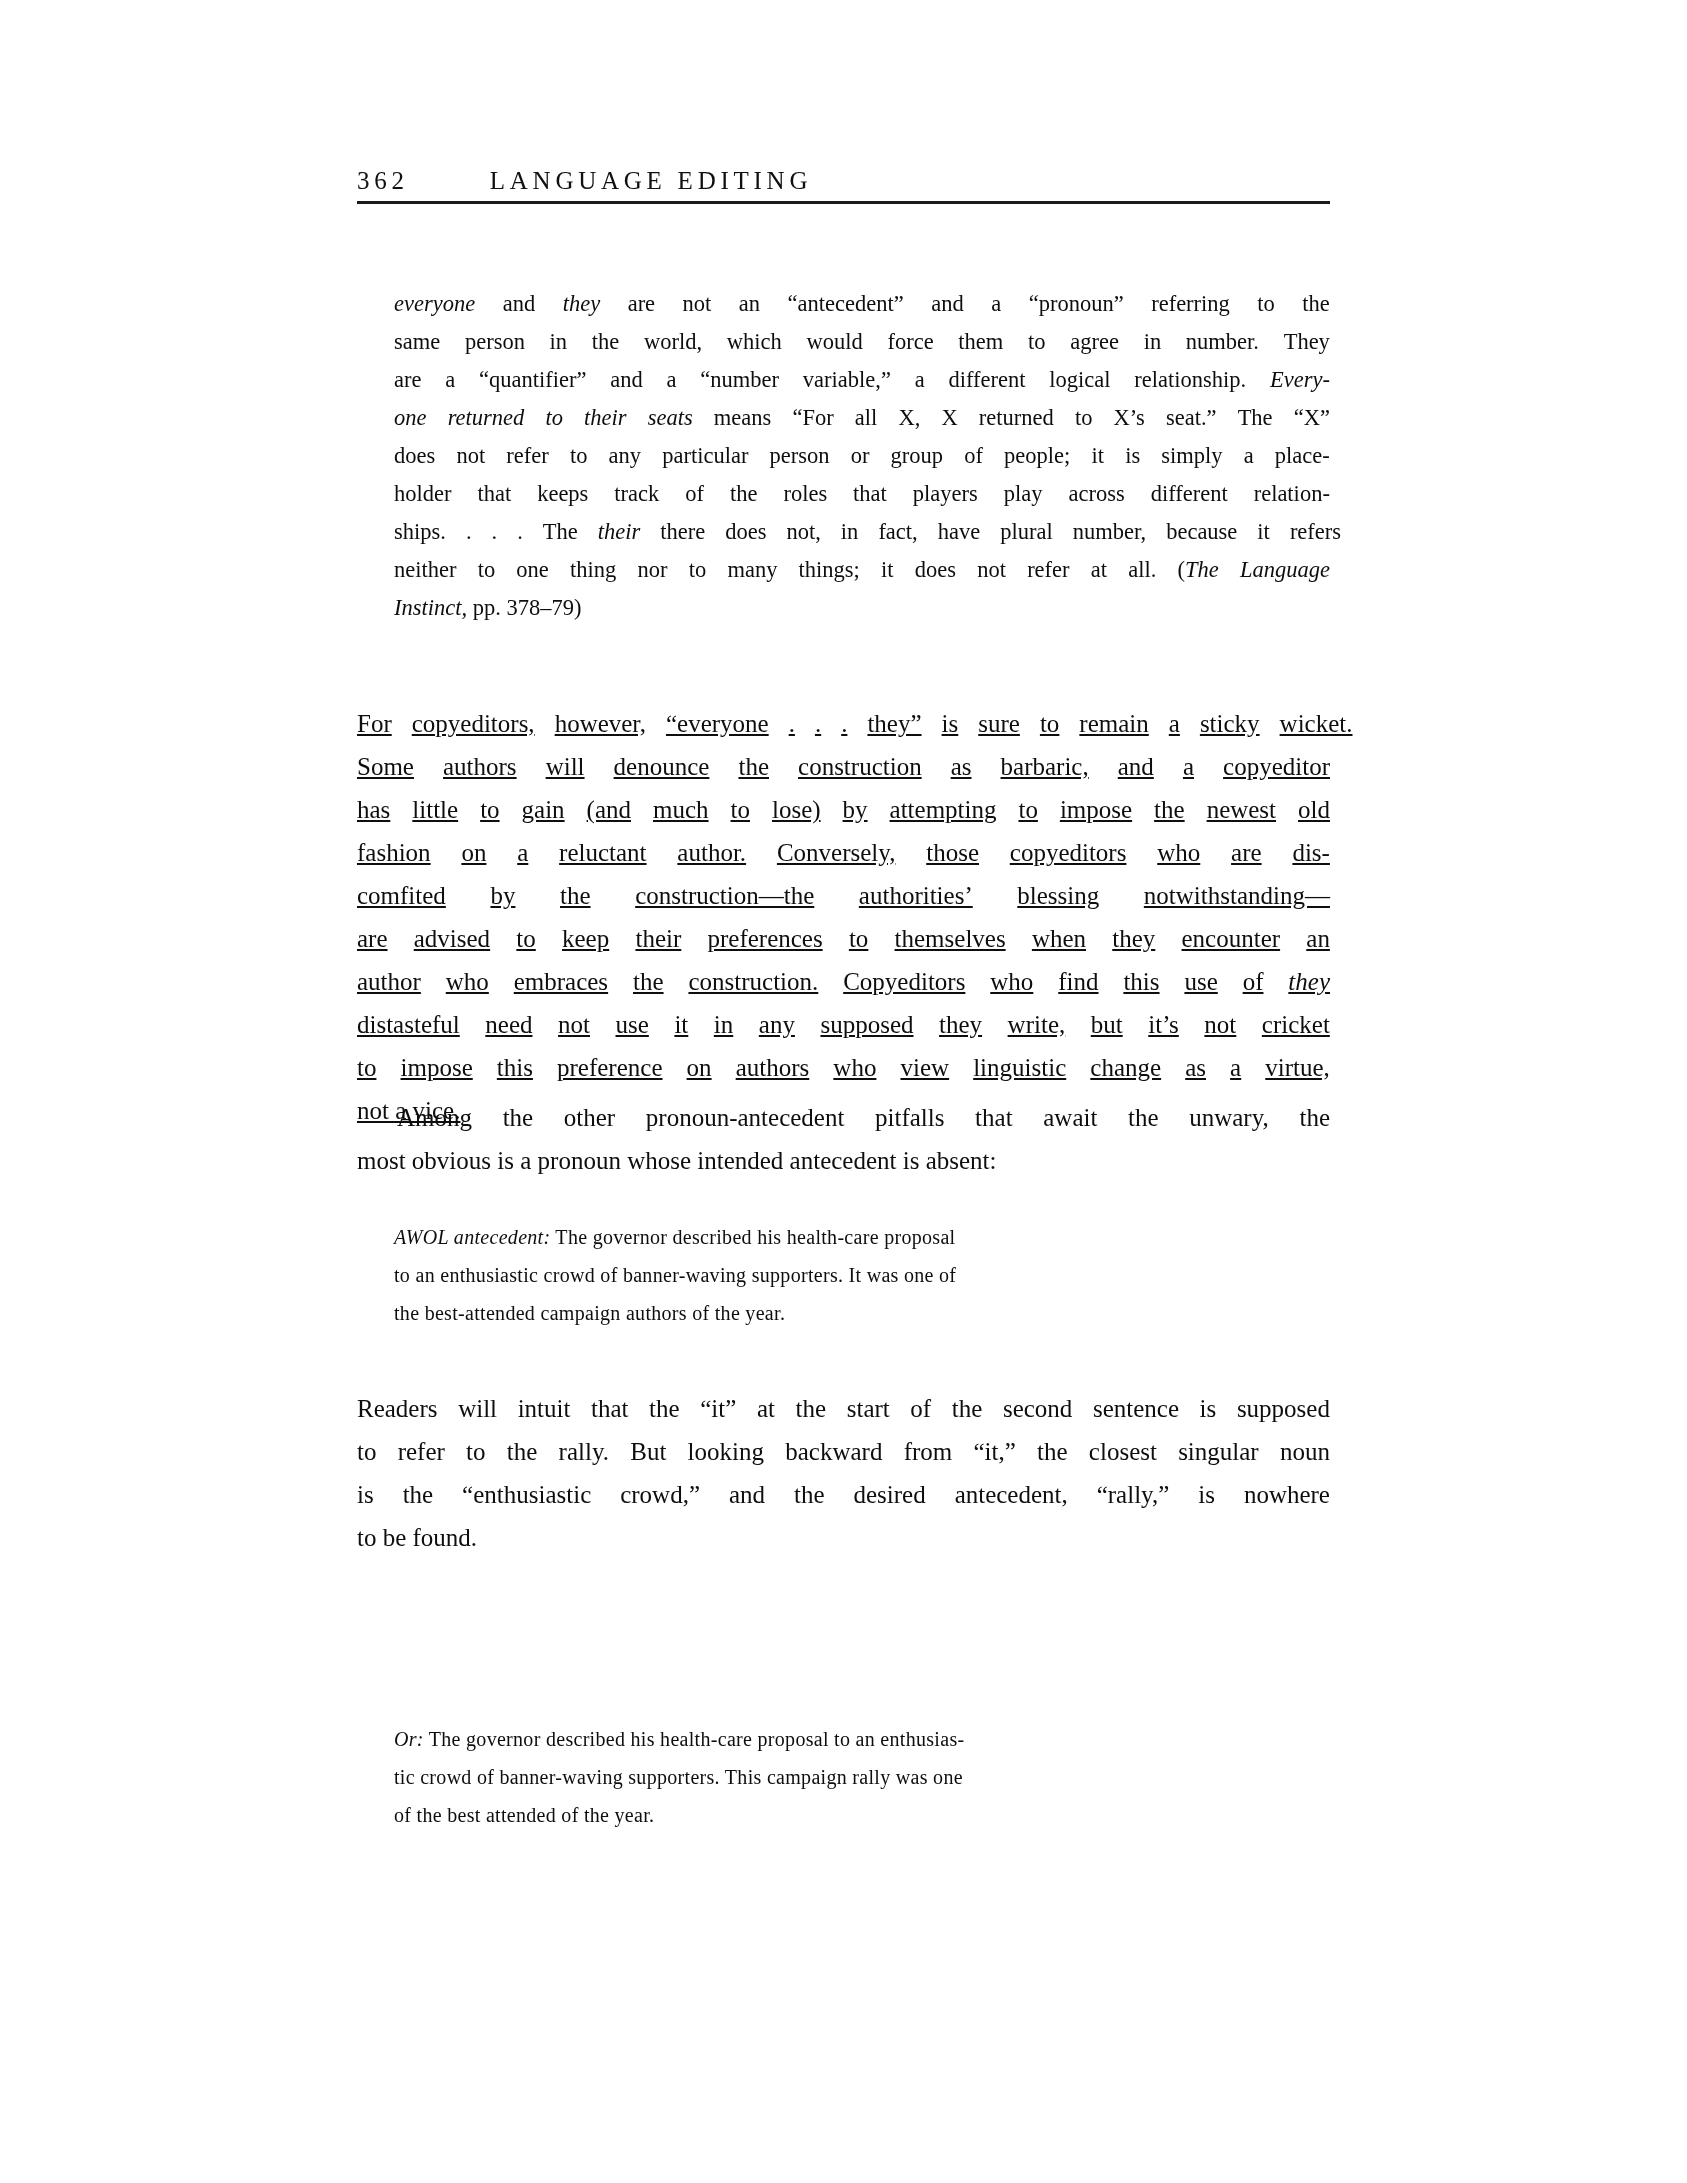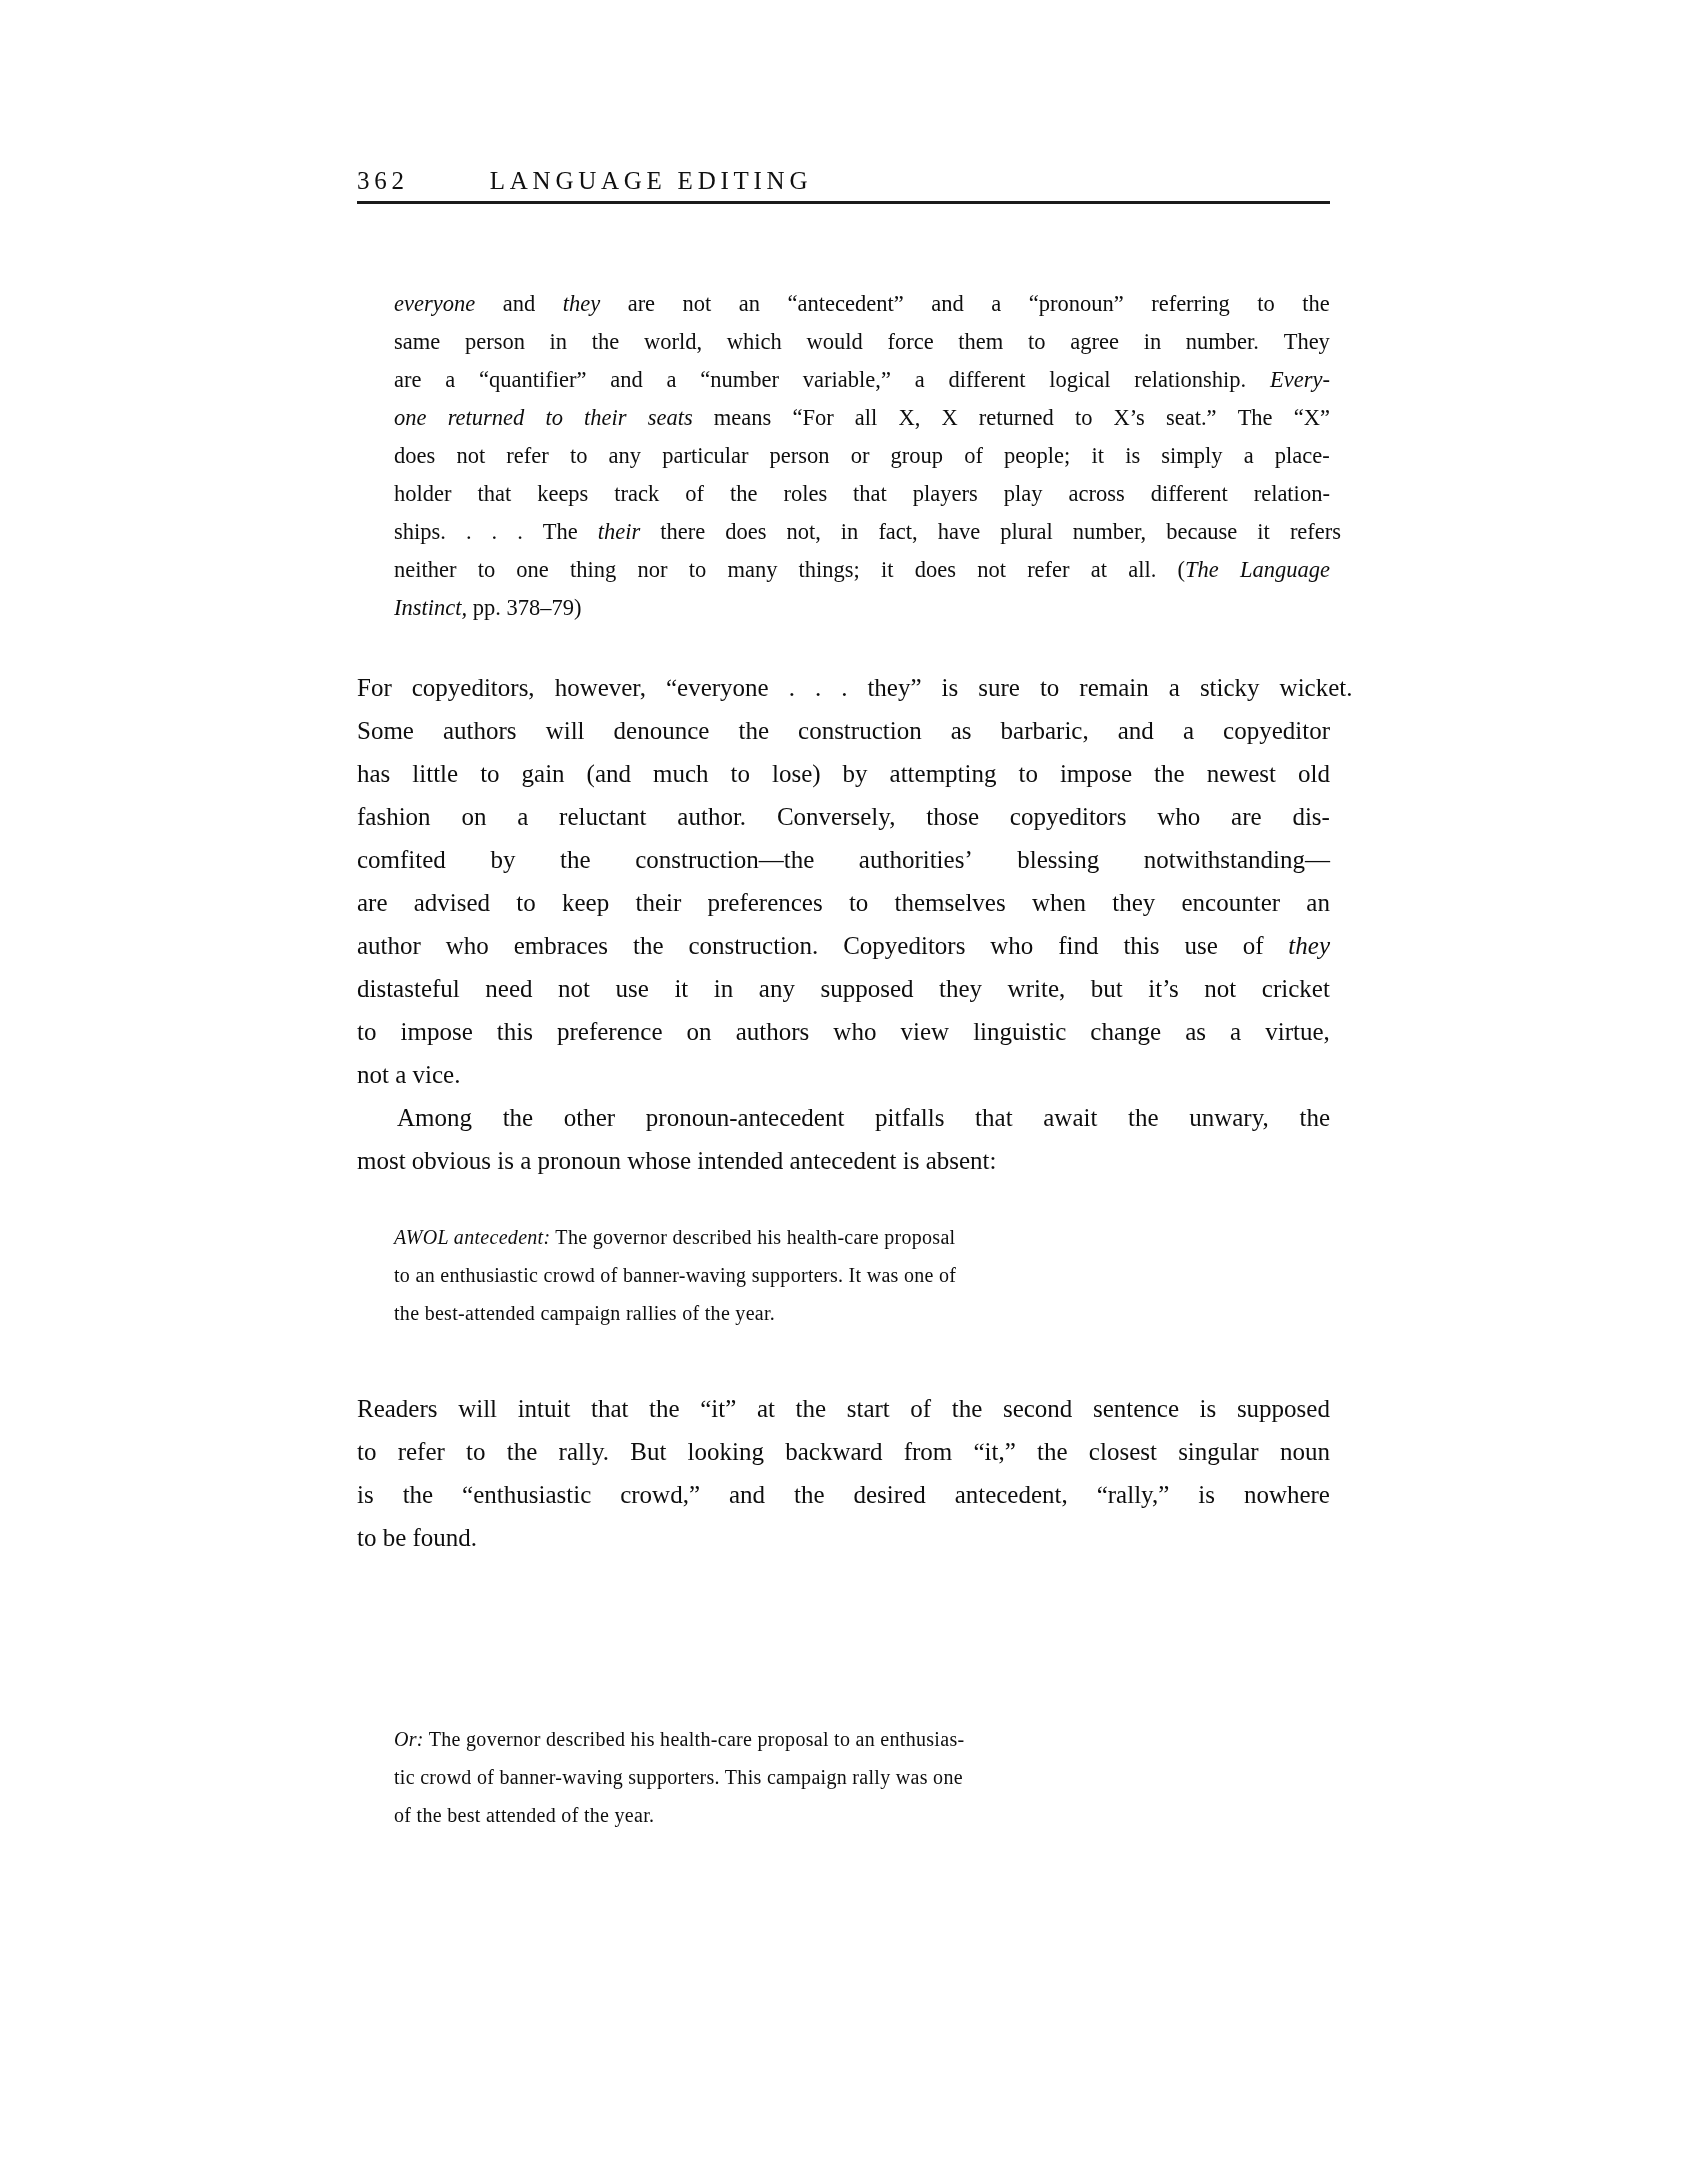--- a/index.html
+++ b/index.html
@@ -37,21 +37,21 @@
   .extract-block{
     left:394px; width:936px;
     font-size:22.5px; line-height:38px;
   }
   .example-block{
     left:394px; width:936px;
     font-size:20px; line-height:38px;
     letter-spacing:0.3px;
   }
   #extract-pinker{top:285px;}
-  #para-sticky{top:666px;}
+  #para-sticky{top:702px;text-decoration:underline;}
   #para-among{top:1096px;}
   #example-awol{top:1218px;}
   #para-readers{top:1387px;}
   #example-revision{top:1594px;}
   #example-or{top:1720px;}
 
   .tl{min-height:1em;gap:20px;}
   .tl.just{
     display:flex;
     flex-wrap:nowrap;
@@ -353,21 +353,21 @@
         <span class="tok">the</span>
         <span class="tok">unwary,</span>
         <span class="tok">the</span>
       </div>
       <div class="tl">most obvious is a pronoun whose intended antecedent is absent:</div>
     </div>
 
   <div id="example-awol" class="tblock example-block">
       <div class="tl"><i>AWOL antecedent:</i> The governor described his health-care proposal</div>
       <div class="tl">to an enthusiastic crowd of banner-waving supporters. It was one of</div>
-      <div class="tl">the best-attended campaign rallies of the year.</div>
+      <div class="tl">the best-attended campaign authors of the year.</div>
     </div>
 
   <div id="para-readers" class="tblock body-block">
       <div class="tl just">
         <span class="tok">Readers</span>
         <span class="tok">will</span>
         <span class="tok">intuit</span>
         <span class="tok">that</span>
         <span class="tok">the</span>
         <span class="tok">“it”</span>

